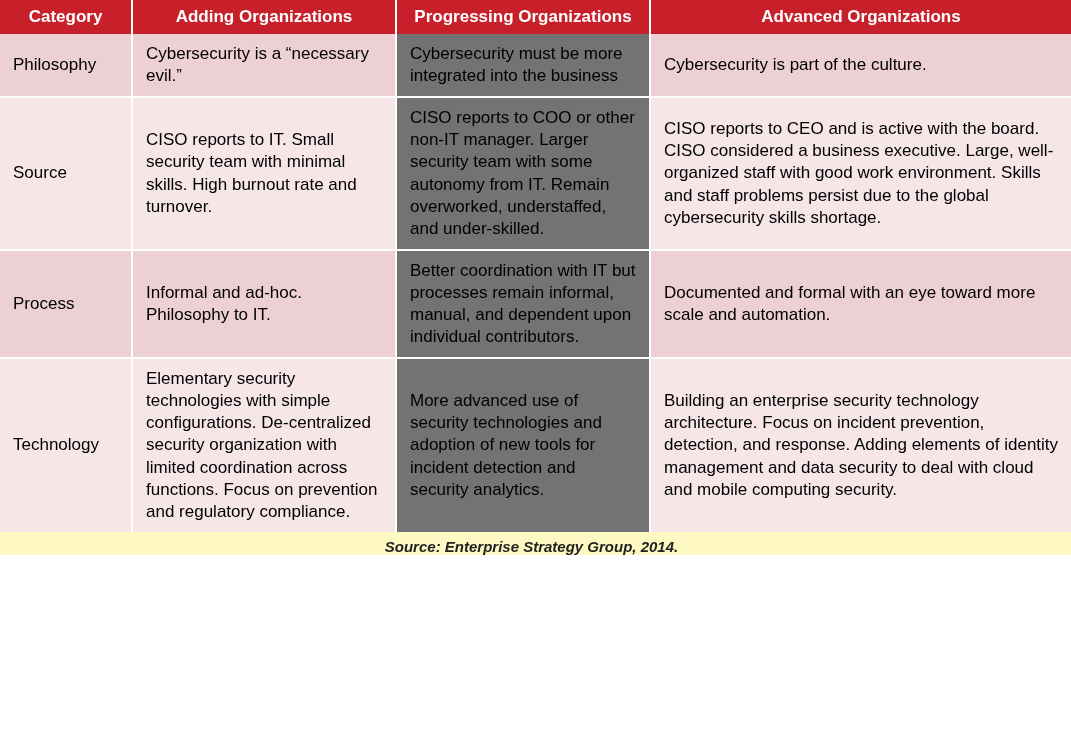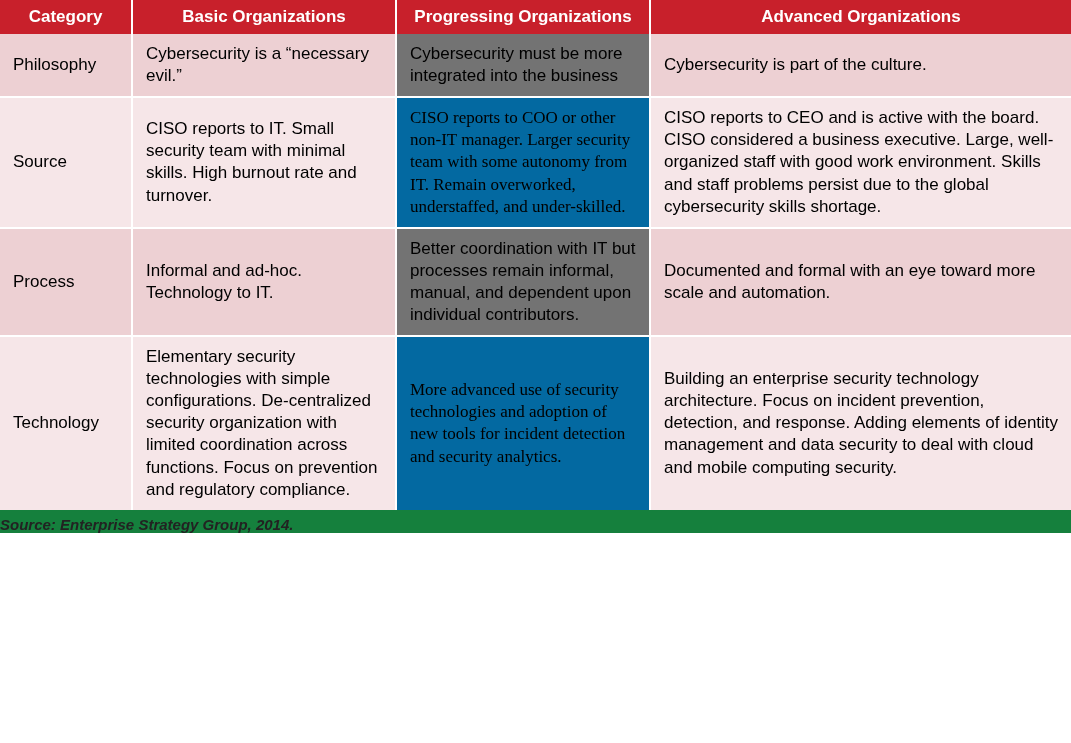--- a/index.html
+++ b/index.html
@@ -50,73 +50,73 @@
     border-bottom: 2px solid #ffffff;
     line-height: 1.30;
     vertical-align: middle;
   }
   table.matrix td:last-child { border-right: none; }
 
   
   tr.band-a td { background: #edd0d3; }
   tr.band-b td { background: #f6e6e8; }
   tr.band-a td.accent { background: #737373; }
-  tr.band-b td.accent { background: #0369a1; font-family: Liberation Serif, serif; }
+  tr.band-b td.accent { background: #737373; }
 
   td.cat {
     vertical-align: middle;
   }
   tr:last-child td { border-bottom: none; }
 
   .source {
-    text-align: left;
+    text-align: center;
     font-size: 15px;
     font-style: italic;
     font-weight: bold;
     color: #222222;
     padding: 6px 8px 0 0;
-    background: #15803d;
+    background: #fef9c3;
   }
 </style>
 </head>
 <body>
 
 <div class="sheet">
 
   <table class="matrix">
     <colgroup>
       <col class="c0">
         <col class="c1">
         <col class="c2">
         <col class="c3">
     </colgroup>
     <thead>
       <tr>
         <th>Category</th>
-        <th>Basic Organizations</th>
+        <th>Adding Organizations</th>
         <th>Progressing Organizations</th>
         <th>Advanced Organizations</th>
       </tr>
     </thead>
     <tbody>
       <tr class="band-a">
         <td class="cat">Philosophy</td>
         <td>Cybersecurity is a “necessary evil.”</td>
         <td class="accent">Cybersecurity must be more integrated into the business</td>
         <td>Cybersecurity is part of the culture.</td>
       </tr>
       <tr class="band-b">
         <td class="cat">Source</td>
         <td>CISO reports to IT. Small security team with minimal skills. High burnout rate and turnover.</td>
         <td class="accent">CISO reports to COO or other non-IT manager. Larger security team with some autonomy from IT. Remain overworked, understaffed, and under-skilled.</td>
         <td>CISO reports to CEO and is active with the board. CISO considered a business executive. Large, well-organized staff with good work environment. Skills and staff problems persist due to the global cybersecurity skills shortage.</td>
       </tr>
       <tr class="band-a">
         <td class="cat">Process</td>
-        <td>Informal and ad-hoc. Technology to IT.</td>
+        <td>Informal and ad-hoc. Philosophy to IT.</td>
         <td class="accent">Better coordination with IT but processes remain informal, manual, and dependent upon individual contributors.</td>
         <td>Documented and formal with an eye toward more scale and automation.</td>
       </tr>
       <tr class="band-b">
         <td class="cat">Technology</td>
         <td>Elementary security technologies with simple configurations. De-centralized security organization with limited coordination across functions. Focus on prevention and regulatory compliance.</td>
         <td class="accent">More advanced use of security technologies and adoption of new tools for incident detection and security analytics.</td>
         <td>Building an enterprise security technology architecture. Focus on incident prevention, detection, and response. Adding elements of identity management and data security to deal with cloud and mobile computing security.</td>
       </tr>
     </tbody>

